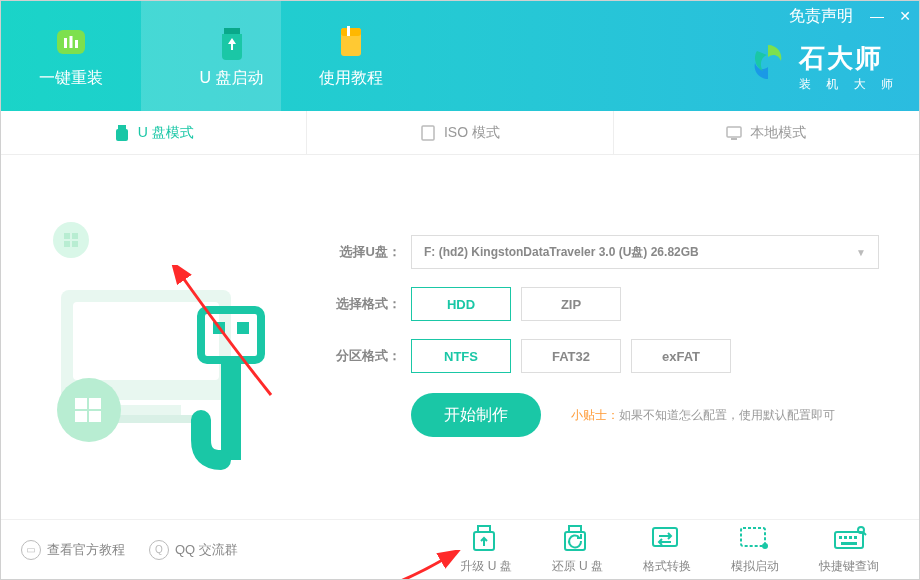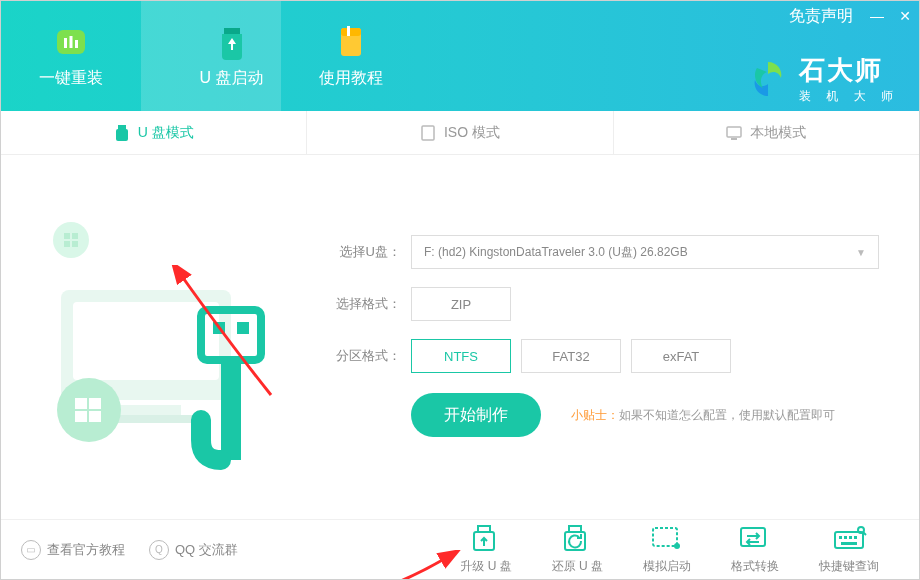--- a/index.html
+++ b/index.html
@@ -9,36 +9,36 @@
 .nav-tabs { display: flex; height: 100%; }
 .nav-tab { width: 140px; display: flex; flex-direction: column; align-items: center; justify-content: center; cursor: pointer; gap: 8px; }
 .nav-tab.active { background: rgba(255,255,255,0.18); padding-left: 41px; }
 .nav-tab-label { color: #fff; font-size: 16px; }
 .nav-icon { width: 36px; height: 36px; display: flex; align-items: center; justify-content: center; }
 
 .window-controls { position: absolute; top: 0; right: 0; display: flex; align-items: center; height: 30px; }
 .disclaimer-link { color: #fff; font-size: 16px; padding: 0 10px; cursor: pointer; }
 .win-btn { width: 28px; height: 28px; color: #fff; display: flex; align-items: center; justify-content: center; cursor: pointer; font-size: 14px; }
 
-.brand { position: absolute; right: 20px; top: 52px; display: flex; align-items: center; gap: 10px; }
+.brand { position: absolute; right: 20px; top: 40px; display: flex; align-items: flex-start; gap: 10px; }
 .brand-text { color: #fff; }
 .brand-title { font-size: 26px; font-weight: bold; letter-spacing: 2px; }
 .brand-sub { font-size: 12px; letter-spacing: 6px; }
 
 .mode-tabs { height: 44px; display: flex; border-bottom: 1px solid #eee; }
 .mode-tab { flex: 1; display: flex; align-items: center; justify-content: center; gap: 8px; cursor: pointer; font-size: 14px; color: #999; border-right: 1px solid #eee; }
 .mode-tab:last-child { border-right: none; }
 .mode-tab.active { color: #1ac7a6; }
 .mode-icon { width: 16px; height: 16px; display: flex; align-items: center; justify-content: center; }
 
 .main { position: relative; height: 366px; padding: 40px 40px 0 40px; }
 .illustration { position: absolute; left: 30px; top: 55px; width: 260px; height: 260px; }
 
 .form-area { margin-left: 280px; padding-top: 40px; }
-.form-row { display: flex; align-items: center; margin-bottom: 18px; }
+.form-row { display: flex; align-items: center; margin-bottom: 18px; font-weight: bold; }
 .form-label { width: 80px; text-align: right; color: #888; font-size: 13px; margin-right: 10px; }
 .select-box { flex: 1; max-width: 470px; height: 34px; border: 1px solid #ddd; display: flex; align-items: center; padding: 0 12px; color: #888; font-size: 12px; cursor: pointer; position: relative; background: #fff; }
 .select-box::after { content: "▼"; position: absolute; right: 12px; color: #bbb; font-size: 10px; }
 
 .option-group { display: flex; gap: 10px; }
 .opt-btn { width: 100px; height: 34px; border: 1px solid #ddd; display: flex; align-items: center; justify-content: center; font-size: 13px; color: #888; cursor: pointer; background: #fff; }
 .opt-btn.selected { border-color: #1ac7a6; color: #1ac7a6; }
 
 .action-row { display: flex; align-items: center; margin-top: 20px; margin-left: 90px; gap: 30px; }
 .start-btn { width: 130px; height: 44px; background: #1ac7a6; color: #fff; border-radius: 22px; display: flex; align-items: center; justify-content: center; font-size: 16px; cursor: pointer; }
@@ -174,20 +174,21 @@
   <div class="form-area">
     <div class="form-row">
       <div class="form-label">选择U盘：</div>
       <div class="select-box">
         <span>F: (hd2) KingstonDataTraveler 3.0 (U盘) 26.82GB</span>
       </div>
     </div>
     <div class="form-row">
       <div class="form-label">选择格式：</div>
       <div class="option-group">
+        <div class="opt-btn selected">HDD</div>
         <div class="opt-btn">ZIP</div>
       </div>
     </div>
     <div class="form-row">
       <div class="form-label">分区格式：</div>
       <div class="option-group">
         <div class="opt-btn selected">NTFS</div>
         <div class="opt-btn">FAT32</div>
         <div class="opt-btn">exFAT</div>
       </div>
@@ -241,31 +242,31 @@
     <div class="footer-action">
       <svg class="footer-action-icon" viewBox="0 0 36 30">
           <rect x="10" y="2" width="12" height="6" fill="none" stroke="#1ac7a6" stroke-width="2"></rect>
           <rect x="6" y="8" width="20" height="18" rx="2" fill="none" stroke="#1ac7a6" stroke-width="2"></rect>
           <path d="M22 17 a6 6 0 1 1 -2 -4 m2 -3 v4 h-4" fill="none" stroke="#1ac7a6" stroke-width="2"></path>
         </svg>
       <span class="footer-action-label">还原 U 盘</span>
     </div>
     <div class="footer-action">
       <svg class="footer-action-icon" viewBox="0 0 36 30">
+          <rect x="4" y="4" width="24" height="18" rx="2" fill="none" stroke="#1ac7a6" stroke-width="2"></rect>
+          <path d="M10 12 h12 m-3 -3 l3 3 l-3 3 M22 18 h-12 m3 -3 l-3 3 l3 3" fill="none" stroke="#1ac7a6" stroke-width="2"></path>
+        </svg>
+      <span class="footer-action-label">格式转换</span>
+    </div>
+    <div class="footer-action">
+      <svg class="footer-action-icon" viewBox="0 0 36 30">
           <rect x="4" y="4" width="24" height="18" rx="2" fill="none" stroke="#1ac7a6" stroke-width="2" stroke-dasharray="3 2"></rect>
           <circle cx="28" cy="22" r="3" fill="#1ac7a6"></circle>
         </svg>
       <span class="footer-action-label">模拟启动</span>
-    </div>
-    <div class="footer-action">
-      <svg class="footer-action-icon" viewBox="0 0 36 30">
-          <rect x="4" y="4" width="24" height="18" rx="2" fill="none" stroke="#1ac7a6" stroke-width="2"></rect>
-          <path d="M10 12 h12 m-3 -3 l3 3 l-3 3 M22 18 h-12 m3 -3 l-3 3 l3 3" fill="none" stroke="#1ac7a6" stroke-width="2"></path>
-        </svg>
-      <span class="footer-action-label">格式转换</span>
     </div>
     <div class="footer-action">
       <svg class="footer-action-icon" viewBox="0 0 36 30">
           <rect x="4" y="8" width="28" height="16" rx="2" fill="none" stroke="#1ac7a6" stroke-width="2"></rect>
           <rect x="8" y="12" width="3" height="3" fill="#1ac7a6"></rect>
           <rect x="13" y="12" width="3" height="3" fill="#1ac7a6"></rect>
           <rect x="18" y="12" width="3" height="3" fill="#1ac7a6"></rect>
           <rect x="23" y="12" width="3" height="3" fill="#1ac7a6"></rect>
           <rect x="10" y="18" width="16" height="3" fill="#1ac7a6"></rect>
           <circle cx="30" cy="6" r="3" fill="none" stroke="#1ac7a6" stroke-width="2"></circle>

